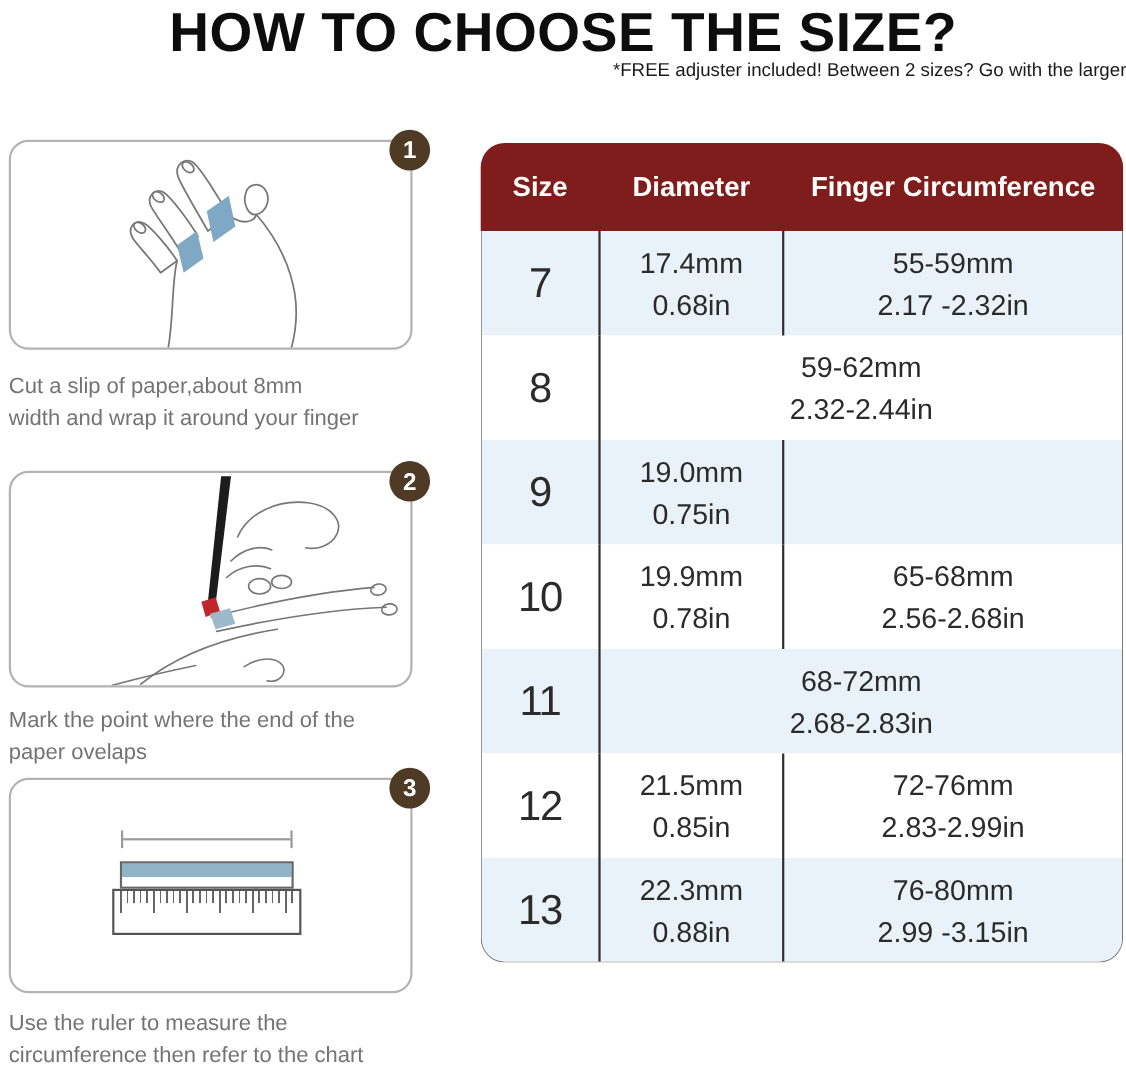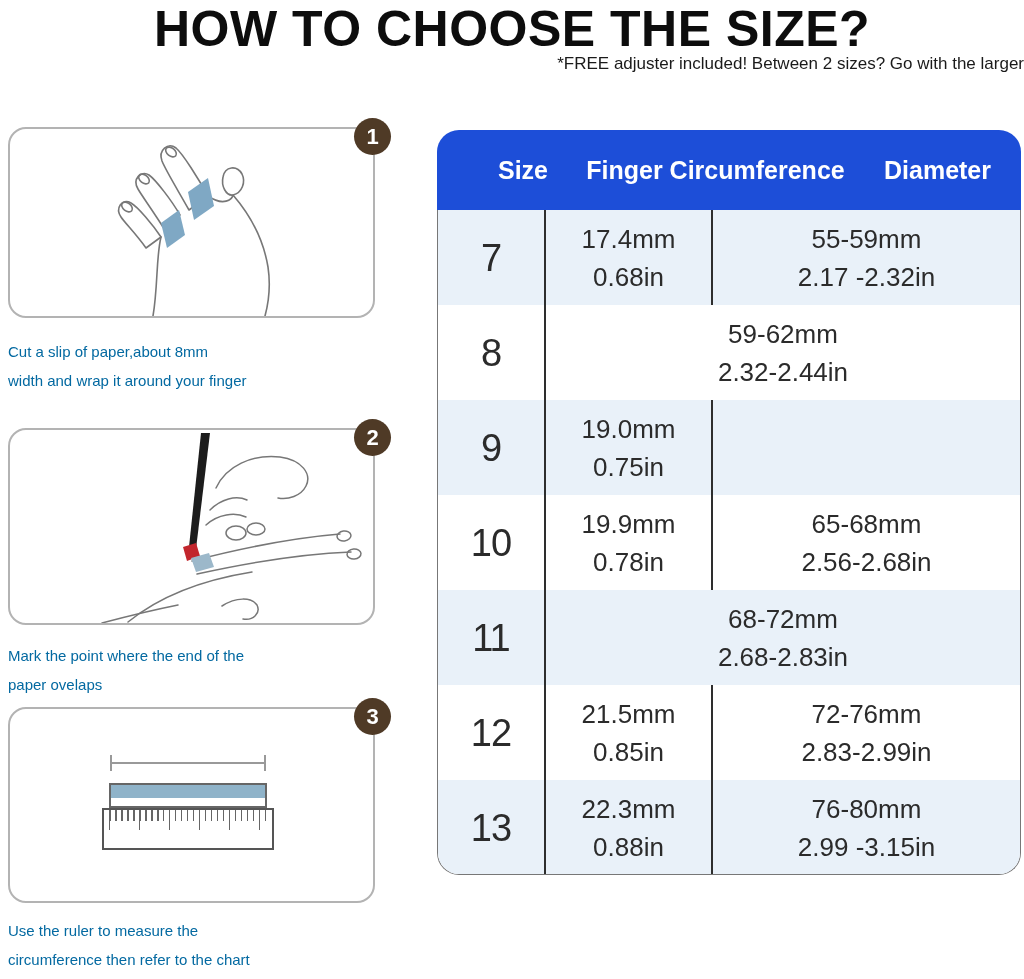--- a/index.html
+++ b/index.html
@@ -15,43 +15,43 @@
   
   .step-box { position:absolute; left:8px; width:367px; border:2px solid #b3b3b3;
               border-radius:18px; background:#fff; }
   #box1 { top:127px; height:191px; }
   #box2 { top:428px; height:197px; }
   #box3 { top:707px; height:196px; }
   .badge { position:absolute; left:354px; width:37px; height:37px; border-radius:50%;
            background:#4f3a26; color:#fff; font-size:22px; font-weight:bold;
            display:flex; align-items:center; justify-content:center; z-index:5; }
   #badge1 { top:118px; } #badge2 { top:419px; } #badge3 { top:698px; }
-  .caption { position:absolute; left:8px; width:400px; font-size:15px; line-height:29px;
-             color:#0369a1; white-space:pre-line; }
+  .caption { position:absolute; left:8px; width:400px; font-size:20px; line-height:29px;
+             color:#737373; white-space:pre-line; }
   #cap1 { top:337px; } #cap2 { top:641px; } #cap3 { top:916px; }
   .illus { position:absolute; inset:0; width:100%; height:100%; }
 
   
   .measure-line { position:absolute; left:100px; top:46px; width:156px; height:16px;
                   border-left:2px solid #999; border-right:2px solid #999; }
   .measure-line::before { content:""; position:absolute; left:0; right:0; top:7px; height:1.5px; background:#999; }
   .paper-strip { position:absolute; left:99px; top:74px; width:158px; height:25px;
                  border:2px solid #666;
                  background:linear-gradient(#8fb3c9 0 60%, #ffffff 60% 100%); }
   .ruler { position:absolute; left:92px; top:99px; width:172px; height:42px;
            border:2px solid #555; background:#fff; }
   .ruler::before { content:""; position:absolute; top:0; left:5px; right:2px; height:11px;
                    background:repeating-linear-gradient(90deg,#666 0 1.5px,transparent 1.5px 6px); }
   .ruler::after { content:""; position:absolute; top:0; left:5px; right:2px; height:20px;
                   background:repeating-linear-gradient(90deg,#666 0 1.5px,transparent 1.5px 30px); }
 
   
   .size-table { position:absolute; left:437px; top:130px; width:584px; height:745px; }
-  .thead { display:flex; align-items:center; height:80px; background:#1d4ed8;
-           border-radius:22px 22px 0 0; color:#fff; font-weight:bold; font-size:25px;padding-left:32px; }
+  .thead { display:flex; align-items:center; height:80px; background:#7f1d1d;
+           border-radius:22px 22px 0 0; color:#fff; font-weight:bold; font-size:25px; }
   .thead .hc { text-align:center; }
   .h-size { width:108px; } .h-dia { width:167px; } .h-circ { flex:1; }
   .tbody { height:665px; border:1.5px solid #777; border-top:none;
            border-radius:0 0 22px 22px; overflow:hidden; }
   .trow { display:flex; height:95px; }
   .r-odd { background:#e9f1f9; }
   .r-even { background:#ffffff; }
   .cell { display:flex; flex-direction:column; align-items:center; justify-content:center;
           color:#2b2b2b; font-size:26px; line-height:38px; }
   .c-size { width:108px; border-right:2px solid #2e2e2e; font-size:38px; letter-spacing:-1px; }
@@ -117,22 +117,22 @@
     <div class="paper-strip"></div>
     <div class="ruler"></div>
   </div>
   <div class="badge" id="badge3">3</div>
   <div class="caption" id="cap3">Use the ruler to measure the
 circumference then refer to the chart</div>
 
   <div class="size-table">
     <div class="thead">
       <div class="hc h-size">Size</div>
+      <div class="hc h-dia">Diameter</div>
       <div class="hc h-circ">Finger Circumference</div>
-      <div class="hc h-dia">Diameter</div>
     </div>
     <div class="tbody">
 
       <div class="trow r-odd">
         <div class="cell c-size">7</div>
         <div class="cell c-dia">
           <span>17.4mm</span>
           <span>0.68in</span>
         </div>
         <div class="cell c-circ">

